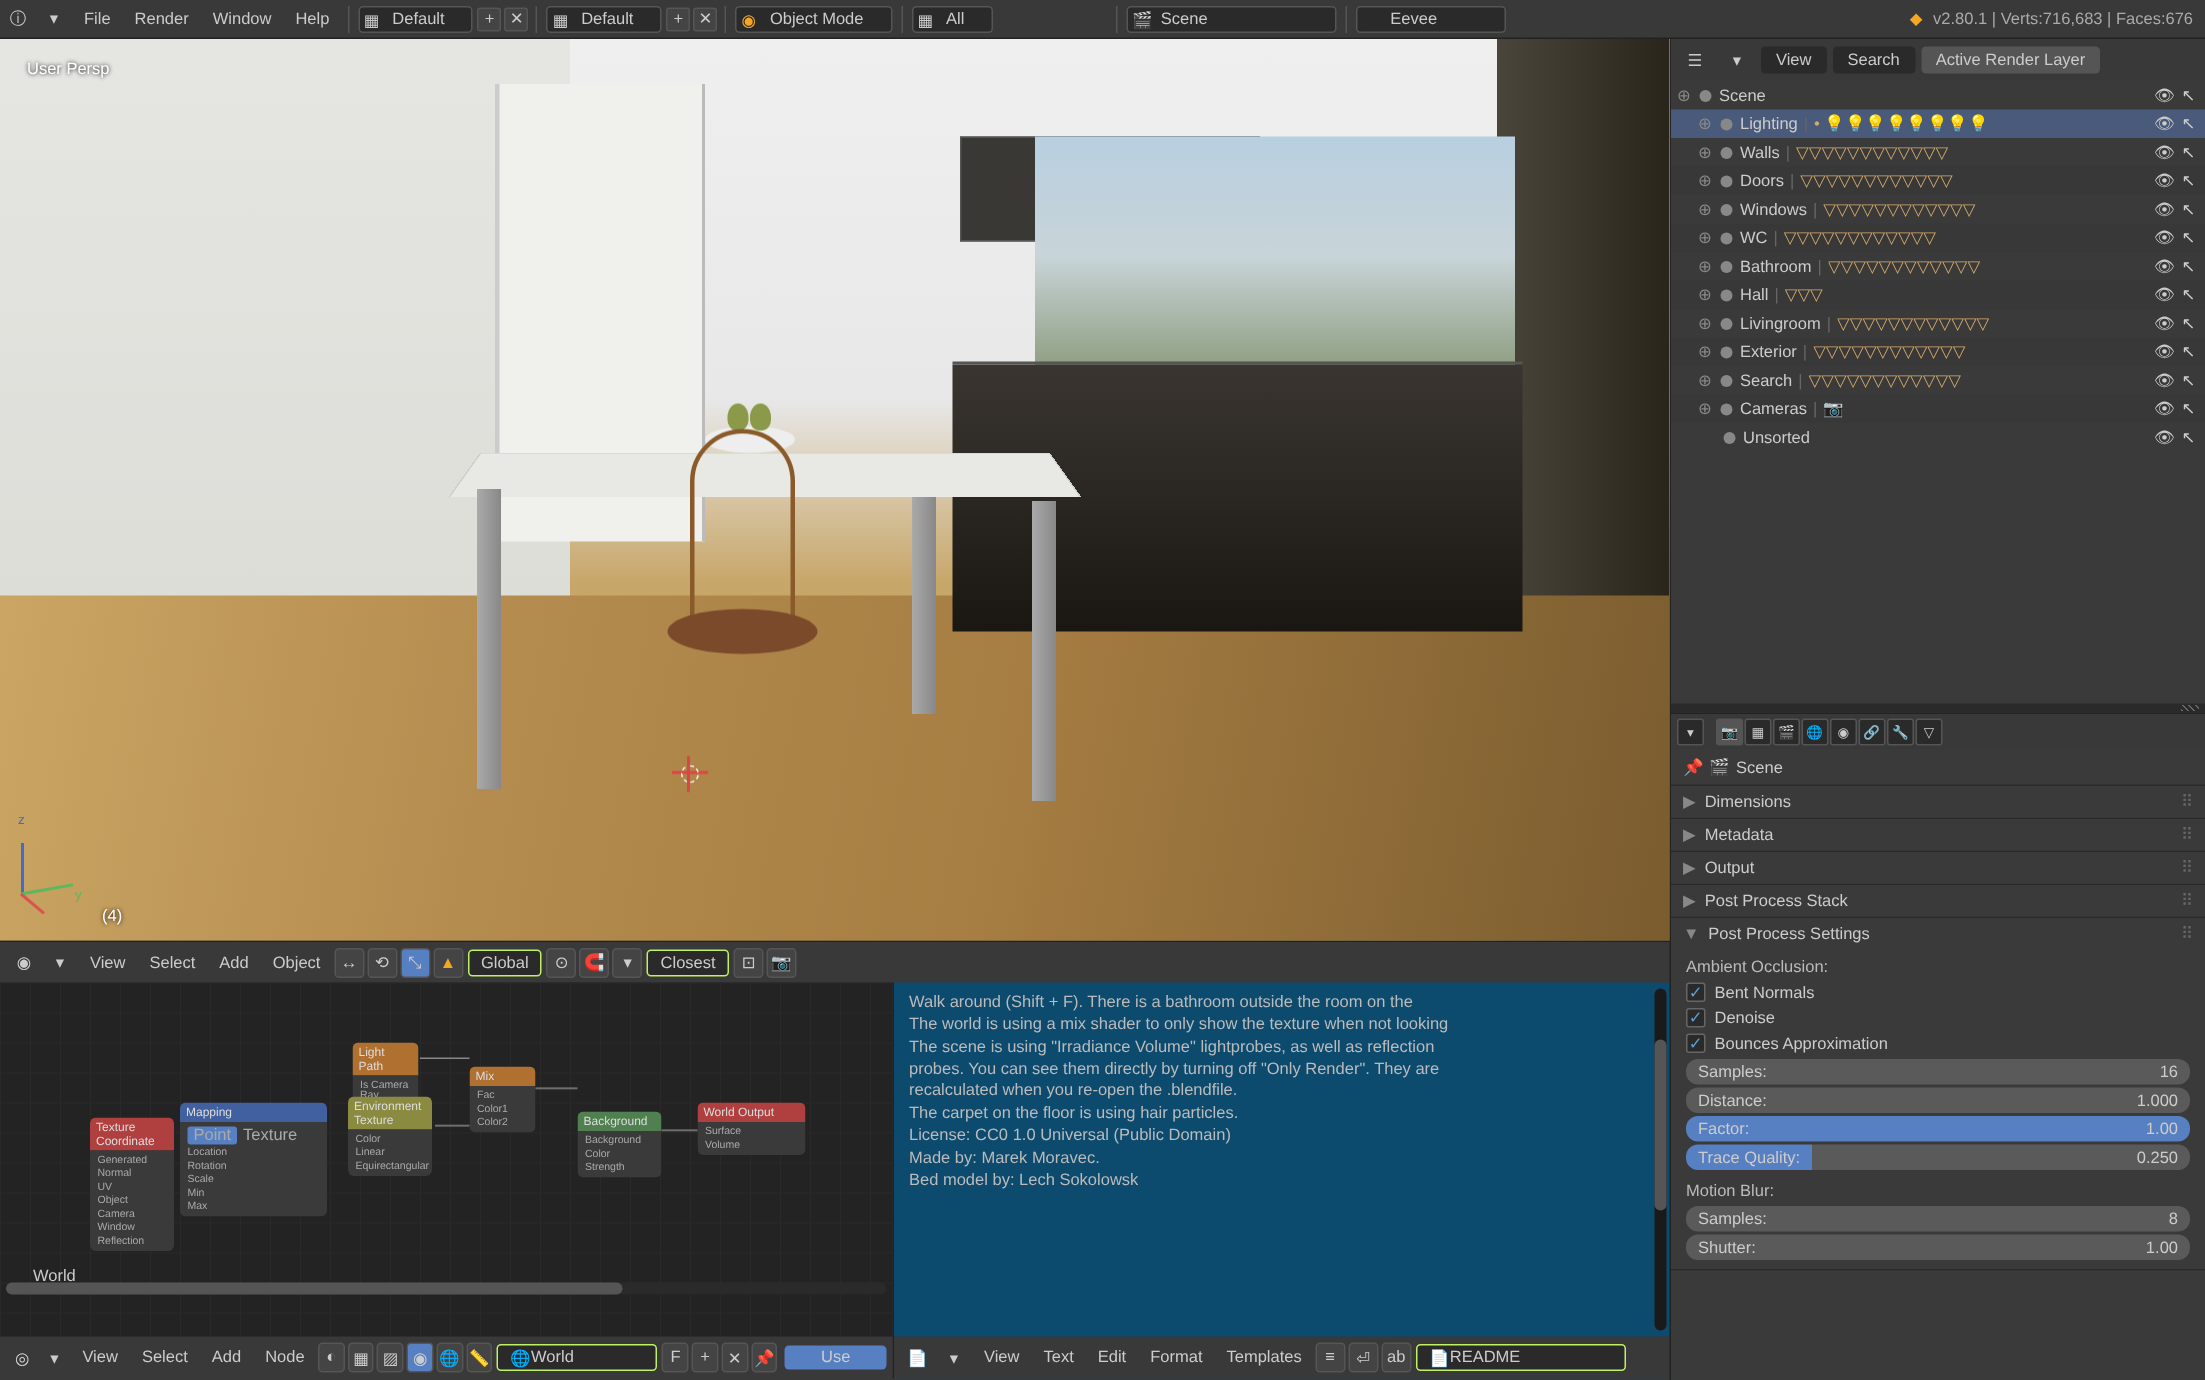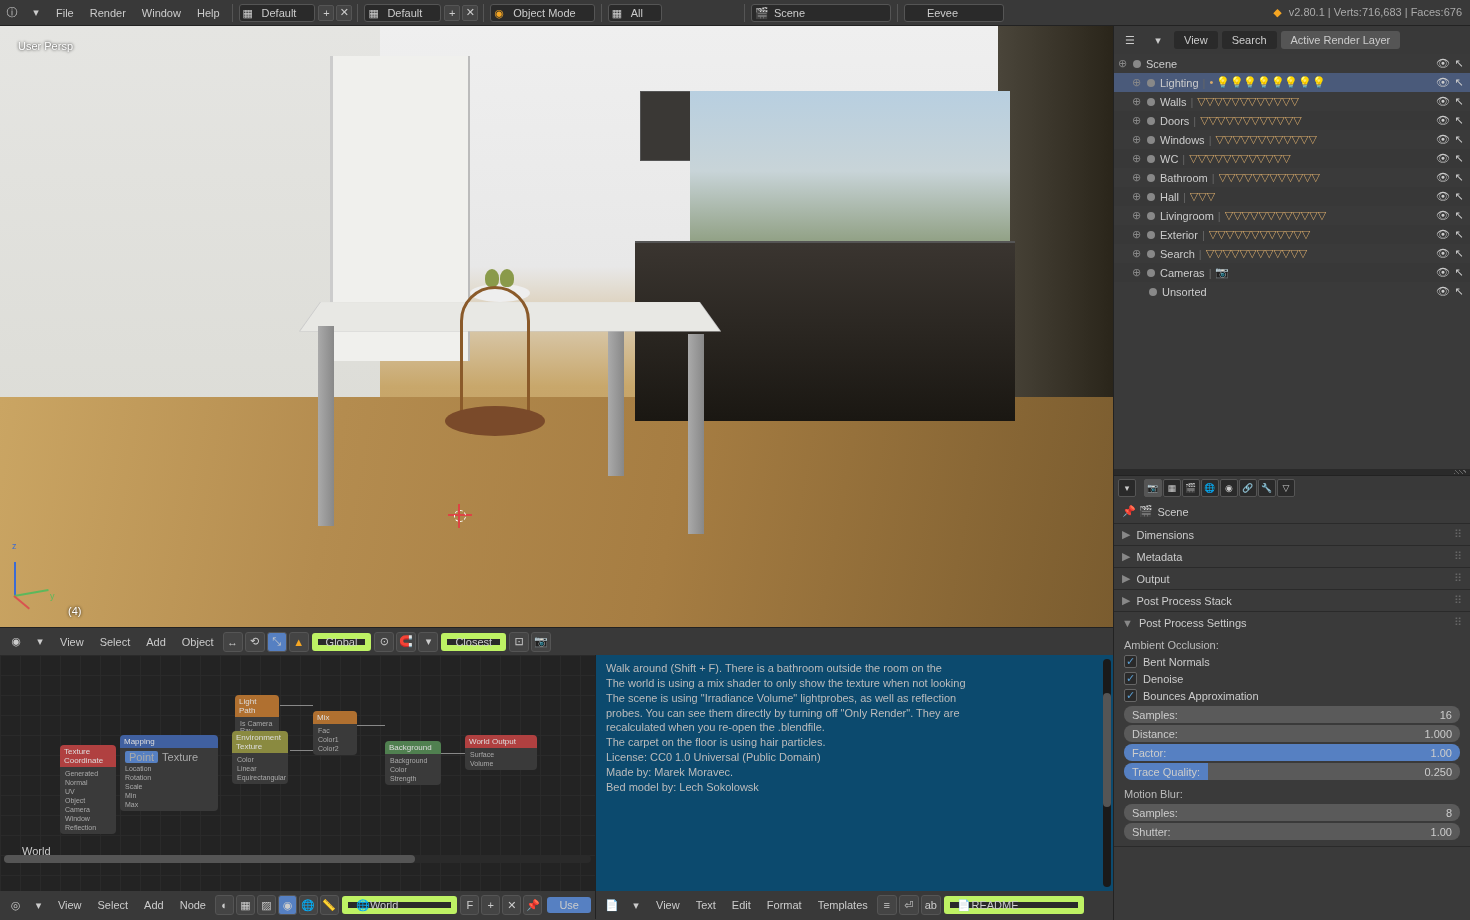--- a/index.html
+++ b/index.html
@@ -40,21 +40,21 @@
 .chair{position:absolute;left:430px;top:260px;width:130px;height:240px}
 .chair-back{width:70px;height:130px;border:3px solid #8a5a2a;border-radius:35px 35px 0 0;margin:0 auto}
 .chair-seat{width:100px;height:30px;background:#7a4a2a;border-radius:50%;margin:-10px auto 0}
 .plate{position:absolute;left:470px;top:258px;width:60px;height:18px;background:#eee;border-radius:50%}
 .pear{position:absolute;left:485px;top:243px;width:14px;height:18px;background:#8a9a4a;border-radius:50% 50% 40% 40%}
 .pear2{left:500px}
 .cabinet-top{position:absolute;left:640px;top:65px;width:200px;height:70px;background:#3a3835;border:1px solid #555}
 .right-wall{position:absolute;right:0;top:0;width:115px;height:100%;background:linear-gradient(90deg,#4a453a,#2a251a)}
 .vp-toolbar{height:28px;background:#393939;display:flex;align-items:center;padding:0 4px;border-top:1px solid #222}
 .vp-btn{padding:0 8px;color:#ccc;cursor:pointer}
-.vp-dd{background:#2a2a2a;border:6px solid #bef264;border-radius:3px;padding:2px 8px;margin:0 2px;height:18px;display:flex;align-items:center}
+.vp-dd{background:#2a2a2a;border:1px solid #bef264;border-radius:3px;padding:2px 8px;margin:0 2px;height:18px;display:flex;align-items:center}
 .vp-icon-btn{width:20px;height:20px;background:#444;border:1px solid #555;border-radius:3px;margin:0 1px;display:flex;align-items:center;justify-content:center}
 .bottom-row{display:flex;height:264px}
 .node-editor{width:596px;background:#393939;display:flex;flex-direction:column;position:relative;border-right:1px solid #222}
 .node-canvas{flex:1;background:#232323;background-image:linear-gradient(#2a2a2a 1px,transparent 1px),linear-gradient(90deg,#2a2a2a 1px,transparent 1px);background-size:20px 20px;position:relative}
 .node{position:absolute;border-radius:4px;font-size:8px;color:#ddd;overflow:hidden}
 .node-head{padding:2px 4px;font-size:8px}
 .node-body{background:#3a3a3a;padding:2px}
 .node-row{padding:1px 3px;font-size:7px;color:#aaa}
 .n1{left:60px;top:90px;width:56px}.n1 .node-head{background:#b04040}
 .n2{left:120px;top:80px;width:98px}.n2 .node-head{background:#4060a0}
@@ -305,21 +305,21 @@
           <span class="vp-icon-btn">🌐</span>
           <span class="vp-icon-btn">📏</span>
           <span class="vp-dd" style="width:120px">
               <span style="color:#f5a623">🌐</span> 
               <span>World</span>
             </span>
           <span class="vp-icon-btn">F</span>
           <span class="vp-icon-btn">+</span>
           <span class="vp-icon-btn">✕</span>
           <span class="vp-icon-btn">📌</span>
-          <span style="background:#5680c2;padding:2px 12px;border-radius:3px;margin-left:4px">Use</span>
+          <span style="background:#5680c2;padding:2px 24px;border-radius:3px;margin-left:4px">Use</span>
         </div>
       </div>
       <div class="text-editor">
         <div class="text-content">
           <div>Walk around (Shift + F). There is a bathroom outside the room on the</div>
           <div></div>
           <div>The world is using a mix shader to only show the texture when not looking</div>
           <div></div>
           <div>The scene is using "Irradiance Volume" lightprobes, as well as reflection</div>
           <div>probes. You can see them directly by turning off "Only Render". They are</div>

